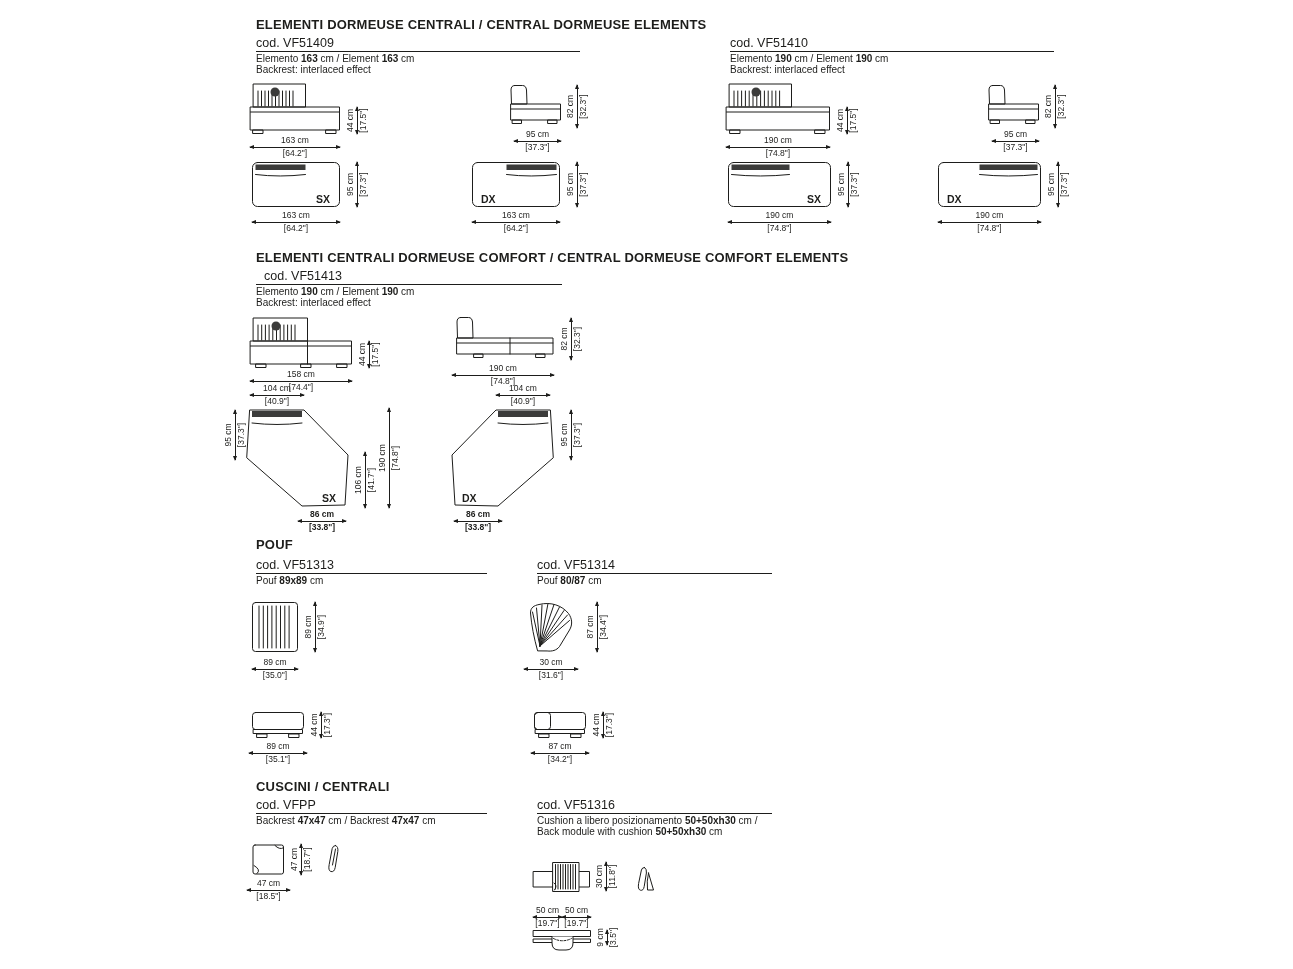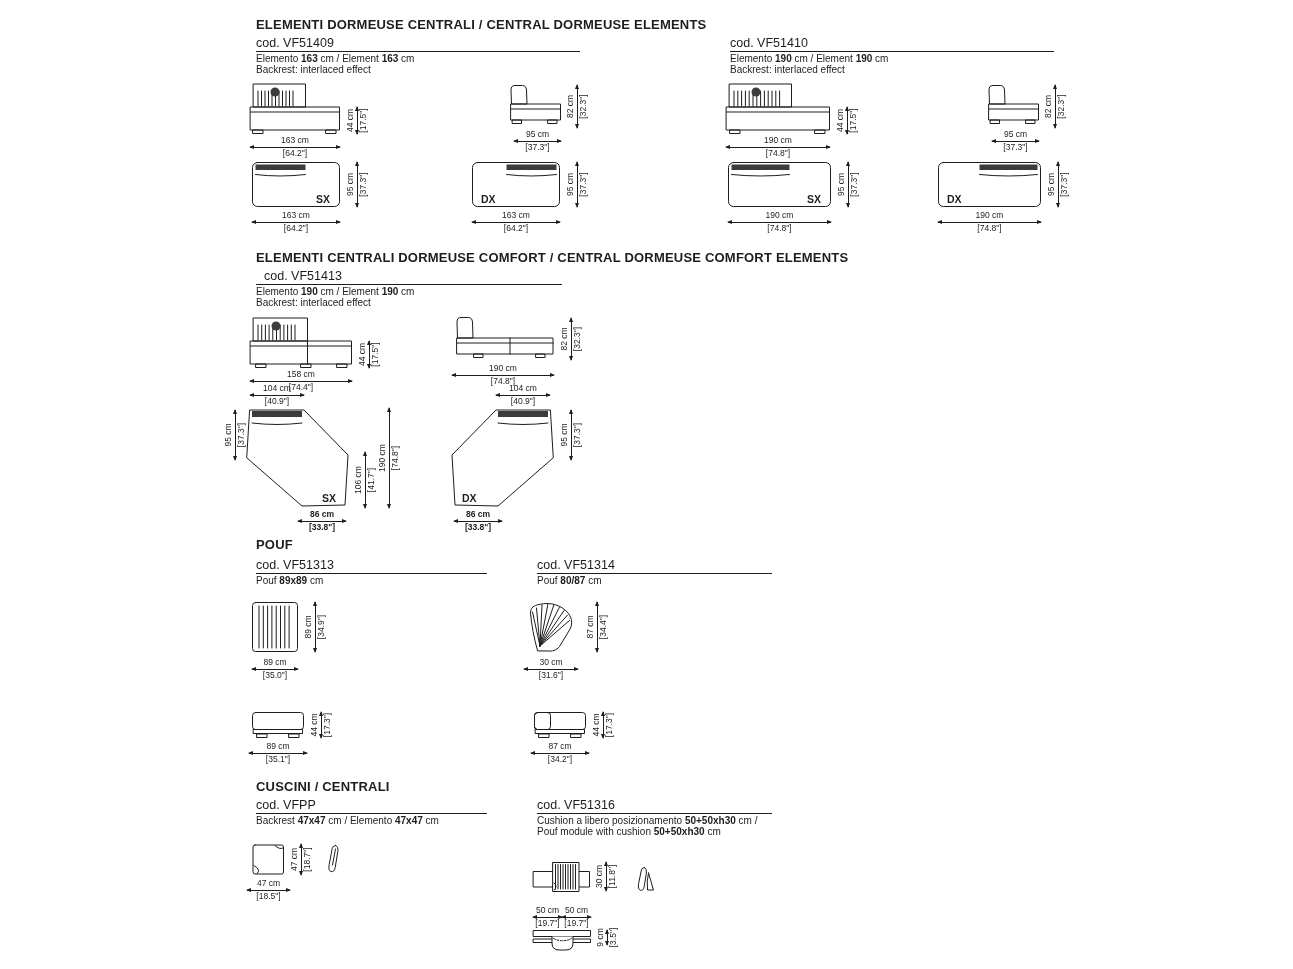--- a/index.html
+++ b/index.html
@@ -397,21 +397,21 @@
     <span class="dt">44 cm</span>
     <div class="dl"></div>
     <span class="dt">[17.3"]</span>
   </div>
 </div>
 
 <div class="abs title" style="left:256px; top:779px">CUSCINI / CENTRALI</div>
 
 <div class="abs code" style="left:256px; top:798px">cod. VFPP</div>
 <div class="rule" style="left:256px; top:813px; width:231px"></div>
-<div class="abs desc" style="left:256px; top:815px"><span>Backrest </span><b>47x47</b><span> cm / Elemento </span><b>47x47</b><span> cm</span></div>
+<div class="abs desc" style="left:256px; top:815px"><span>Backrest </span><b>47x47</b><span> cm / Backrest </span><b>47x47</b><span> cm</span></div>
 
 <div class="diag draw" style="left:252px; top:844px">
   <svg width="33" height="31" viewBox="0 0 33 31">
     <rect x="1" y="1" width="30.5" height="29" rx="2"></rect>
     <path d="M2 21.5 Q9.5 26 5 29.5"></path>
     <path d="M23 1.5 Q27.5 6 31 4"></path>
   </svg>
   <div class="dimh" style="left:-5px; top:35px; width:43px">
     <span class="dt">47 cm</span>
     <div class="dl"></div>
@@ -427,21 +427,21 @@
 <div class="diag draw" style="left:327px; top:844px">
   <svg width="14" height="30" viewBox="0 0 14 30">
     <path d="M8.5 1.5 Q11.5 2.5 10.8 7.5 L8.2 23.5 Q7.2 28.5 3.8 27.5 Q1 26.5 2.2 20.5 L5.2 4.5 Q6 1.5 8.5 1.5 Z"></path>
     <path d="M8.5 5 L5.5 21"></path>
   </svg>
 </div>
 
 <div class="abs code" style="left:537px; top:798px">cod. VF51316</div>
 <div class="rule" style="left:537px; top:813px; width:235px"></div>
 <div class="abs desc" style="left:537px; top:815px"><span>Cushion a libero posizionamento </span><b>50+50xh30</b><span> cm /</span></div>
-<div class="abs desc" style="left:537px; top:826px"><span>Pouf module with cushion </span><b>50+50xh30</b><span> cm</span></div>
+<div class="abs desc" style="left:537px; top:826px"><span>Back module with cushion </span><b>50+50xh30</b><span> cm</span></div>
 
 <div class="diag draw" style="left:533px; top:862px">
   <svg width="57" height="33" viewBox="0 0 57 33">
     <rect x="0.5" y="9.5" width="56" height="15.5"></rect>
     <rect class="fillw" x="20" y="0.5" width="26" height="29"></rect>
     <path d="M22.5 2.5 V27 M25 2.5 V27 M27.5 2.5 V27 M30 2.5 V27 M32.5 2.5 V27 M35 2.5 V27 M37.5 2.5 V27 M40 2.5 V27 M42.5 2.5 V27"></path>
     <path d="M21.5 28 Q25 23.5 21 21"></path>
   </svg>
   <div class="dimv" style="left:62px; top:29px; width:29px">
     <span class="dt">30 cm</span>

